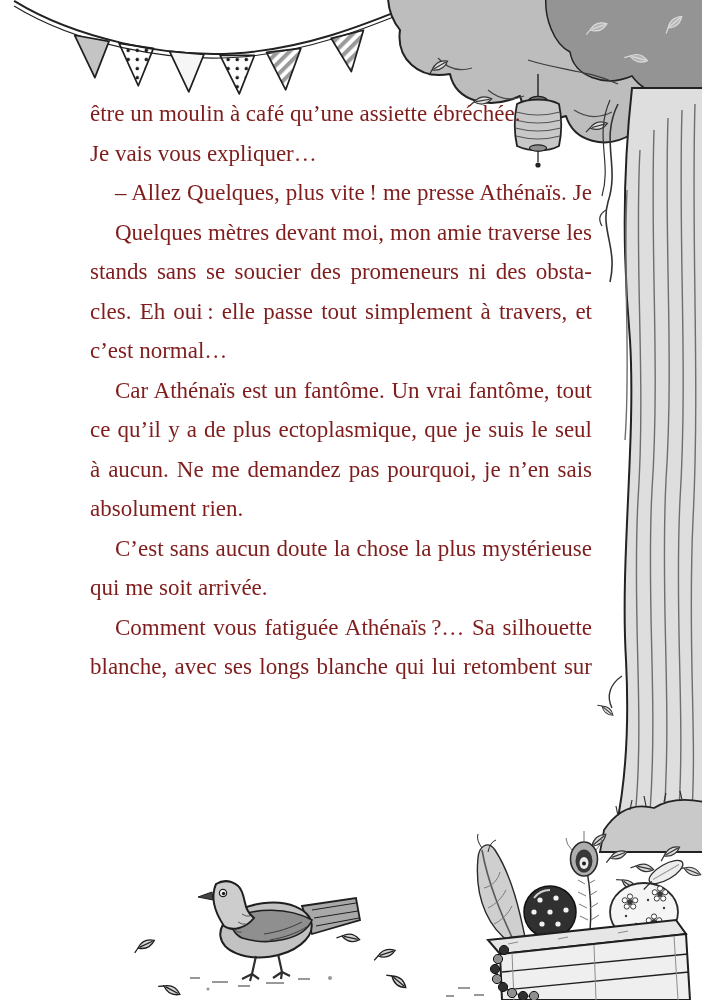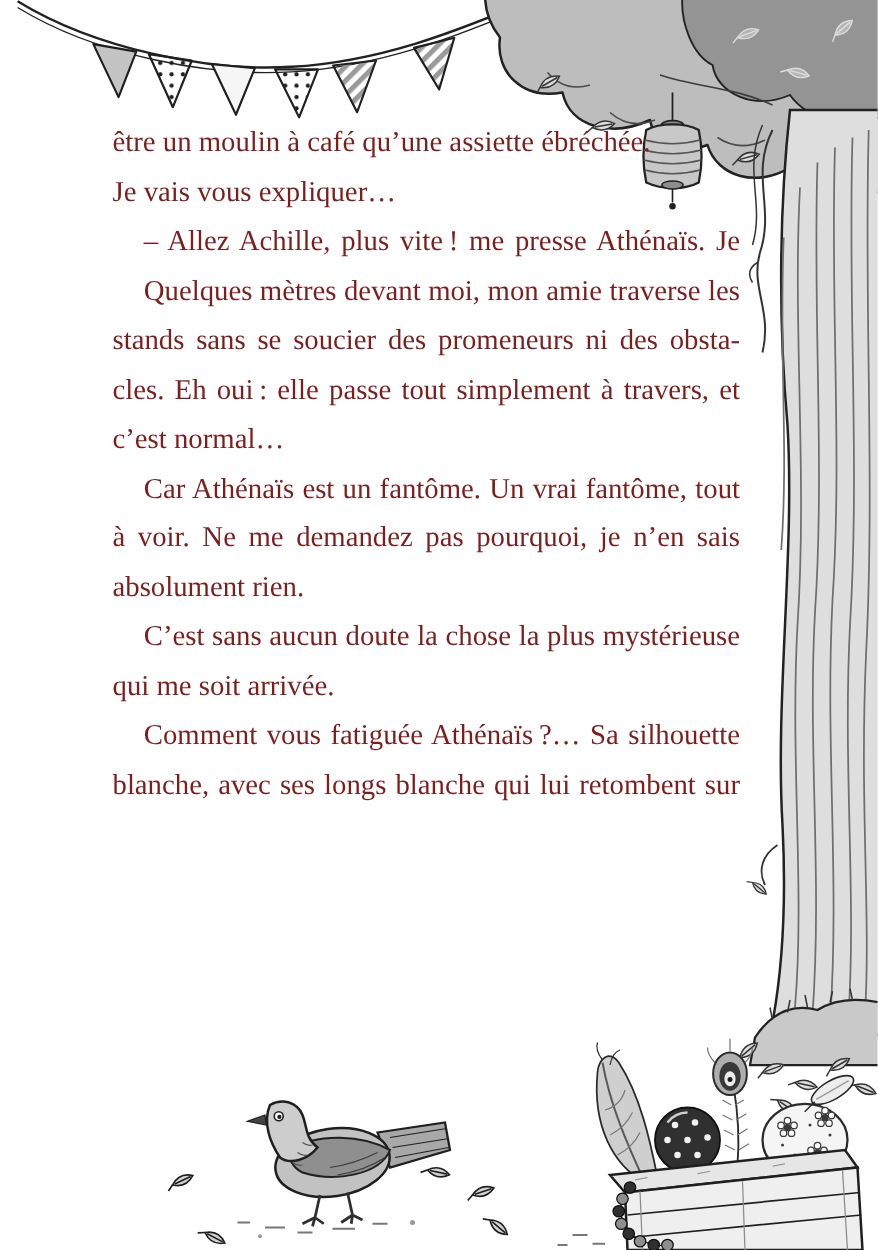--- a/index.html
+++ b/index.html
@@ -128,27 +128,28 @@
     </g>
     <ellipse cx="160" cy="148" rx="8.5" ry="3.2" fill="#8e8e8e" stroke="#222" stroke-width="1.2"></ellipse>
     <path d="M160,151 L160,162" stroke="#222" stroke-width="1.3"></path>
     <circle cx="160" cy="165" r="2.6" fill="#222"></circle>
   </g>
 </svg>
 
 <div class="text-block" id="text-block">
     <div class="line">être un moulin à café qu’une assiette ébréchée.</div>
     <div class="line">Je vais vous expliquer…</div>
-    <div class="line justify indent">– Allez Achille, plus vite ! me presse Athénaïs. Je</div>
+    <div class="line justify indent">– Allez Quelques, plus vite ! me presse Athénaïs. Je</div>
     <div class="line justify indent">Quelques mètres devant moi, mon amie traverse les</div>
     <div class="line justify">stands sans se soucier des promeneurs ni des obsta-</div>
     <div class="line justify">cles. Eh oui : elle passe tout simplement à travers, et</div>
     <div class="line">c’est normal…</div>
     <div class="line justify indent">Car Athénaïs est un fantôme. Un vrai fantôme, tout</div>
-    <div class="line justify">à voir. Ne me demandez pas pourquoi, je n’en sais</div>
+    <div class="line justify">ce qu’il y a de plus ectoplasmique, que je suis le seul</div>
+    <div class="line justify">à aucun. Ne me demandez pas pourquoi, je n’en sais</div>
     <div class="line">absolument rien.</div>
     <div class="line justify indent">C’est sans aucun doute la chose la plus mystérieuse</div>
     <div class="line">qui me soit arrivée.</div>
     <div class="line justify indent">Comment vous fatiguée Athénaïs ?… Sa silhouette</div>
     <div class="line justify">blanche, avec ses longs blanche qui lui retombent sur</div>
   </div>
 
 <svg id="pigeon-art" class="art" viewBox="0 0 300 152" aria-hidden="true">
   <defs>
     <g id="leafB">

